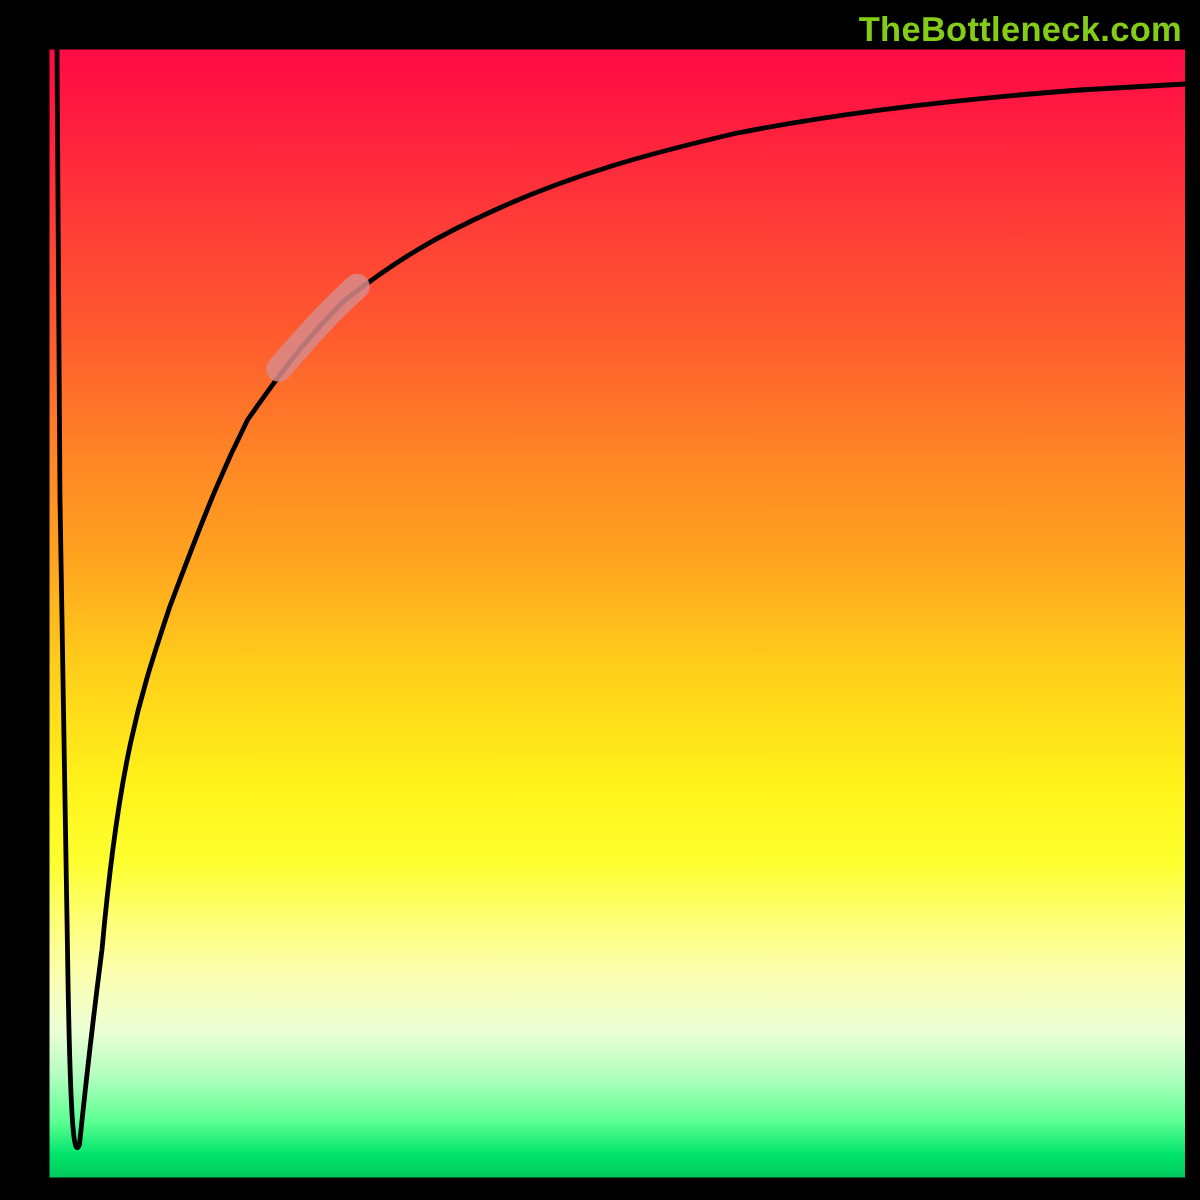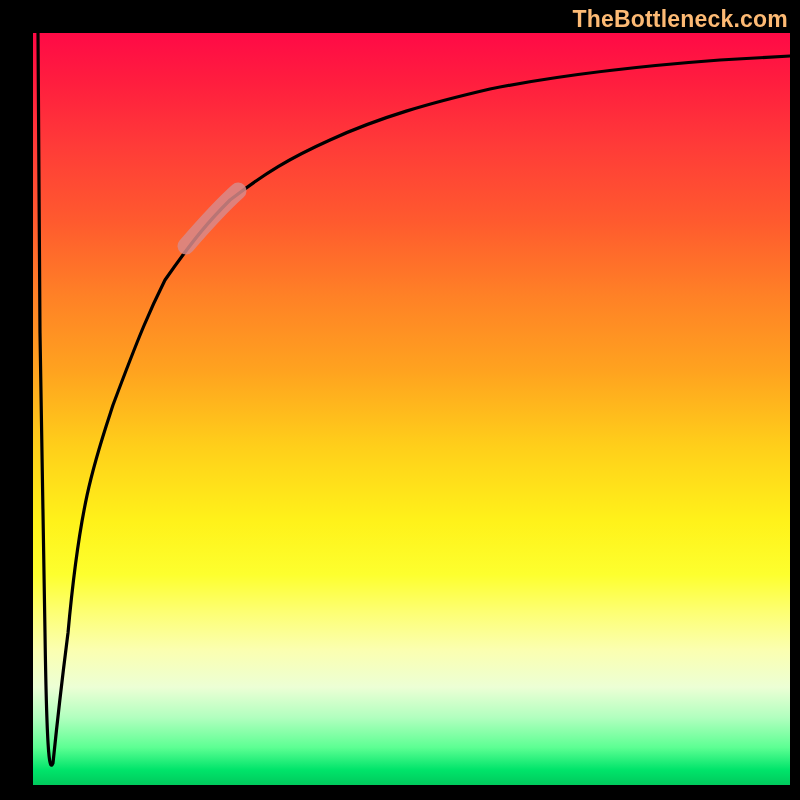--- a/index.html
+++ b/index.html
@@ -43,21 +43,21 @@
       #00c95c 100%
     );
   }
   .watermark {
     position: absolute;
     top: 6px;
     right: 12px;
     font-family: Arial, Helvetica, sans-serif;
     font-size: 23px;
     font-weight: 600;
-    color: #fdba74;
+    color: #84cc16;
     letter-spacing: 0.2px;
     user-select: none;
   }
   svg.curve {
     position: absolute;
     left: 0;
     top: 0;
     width: 800px;
     height: 800px;
     pointer-events: none;

